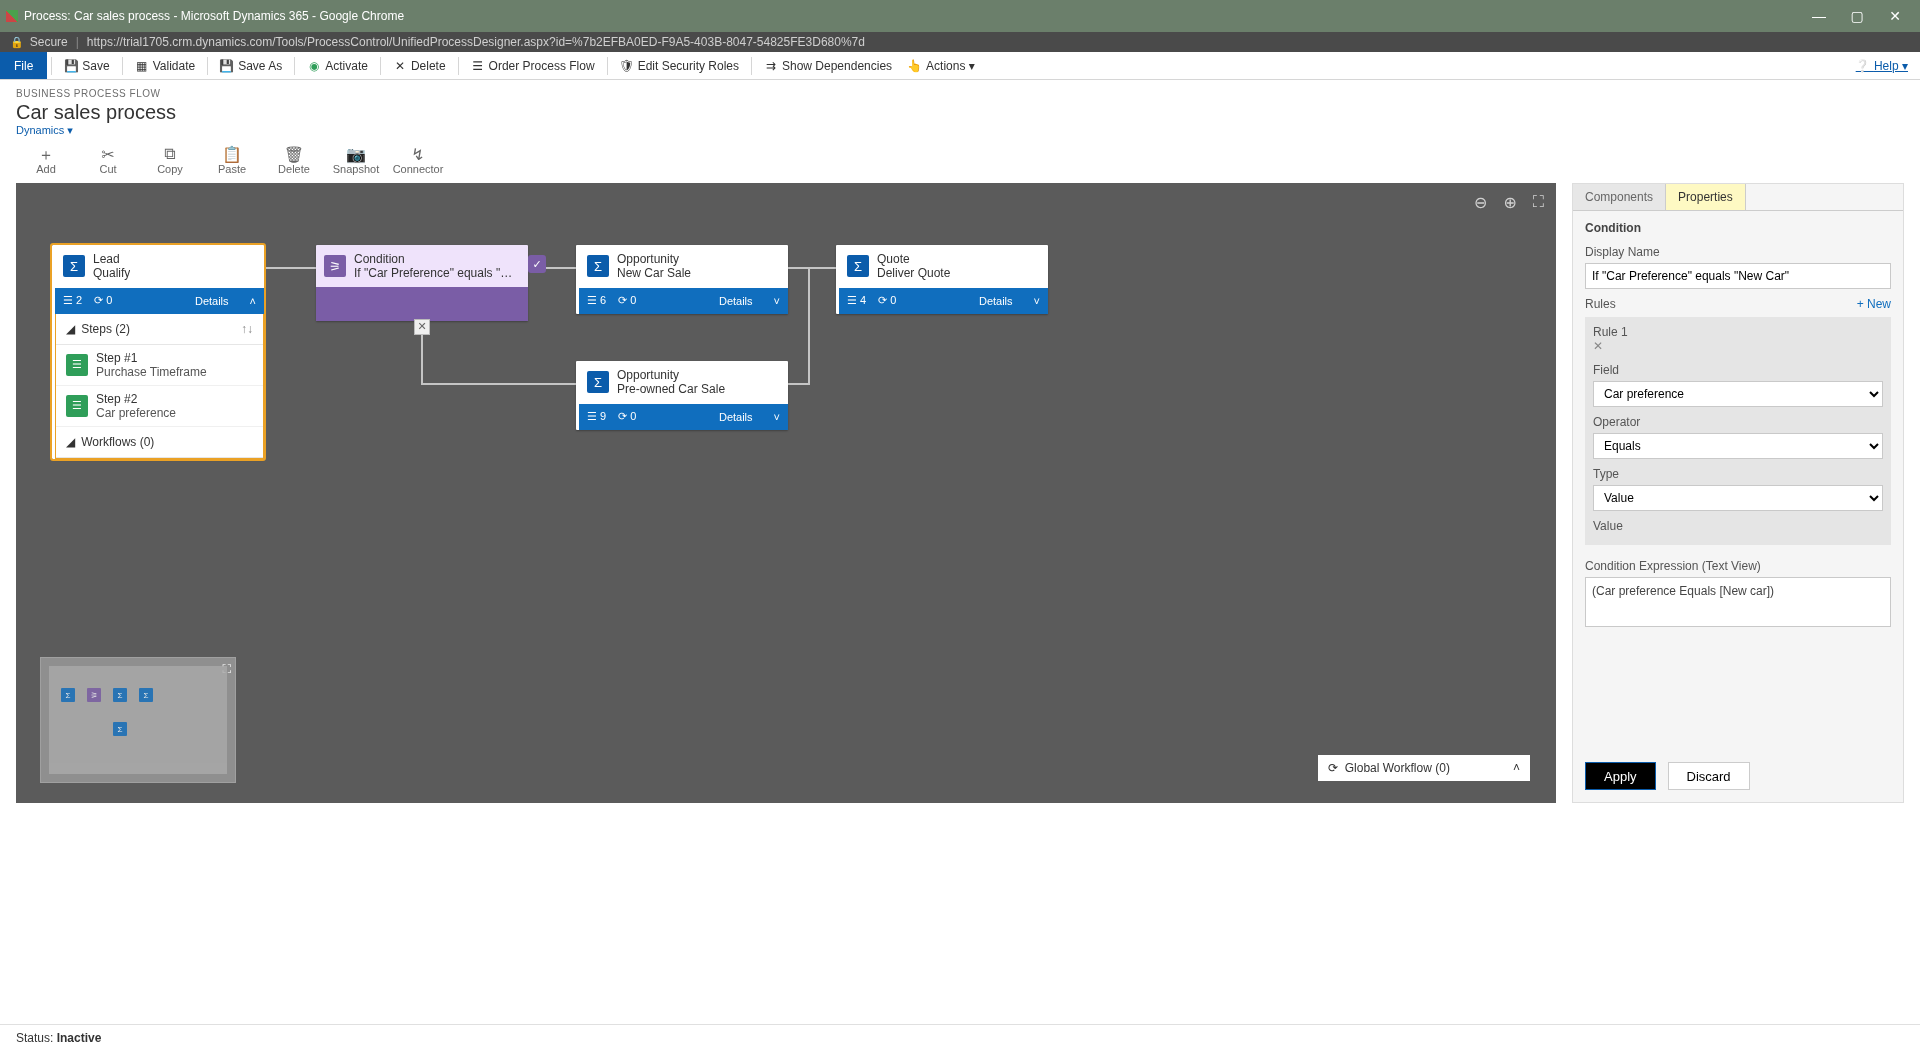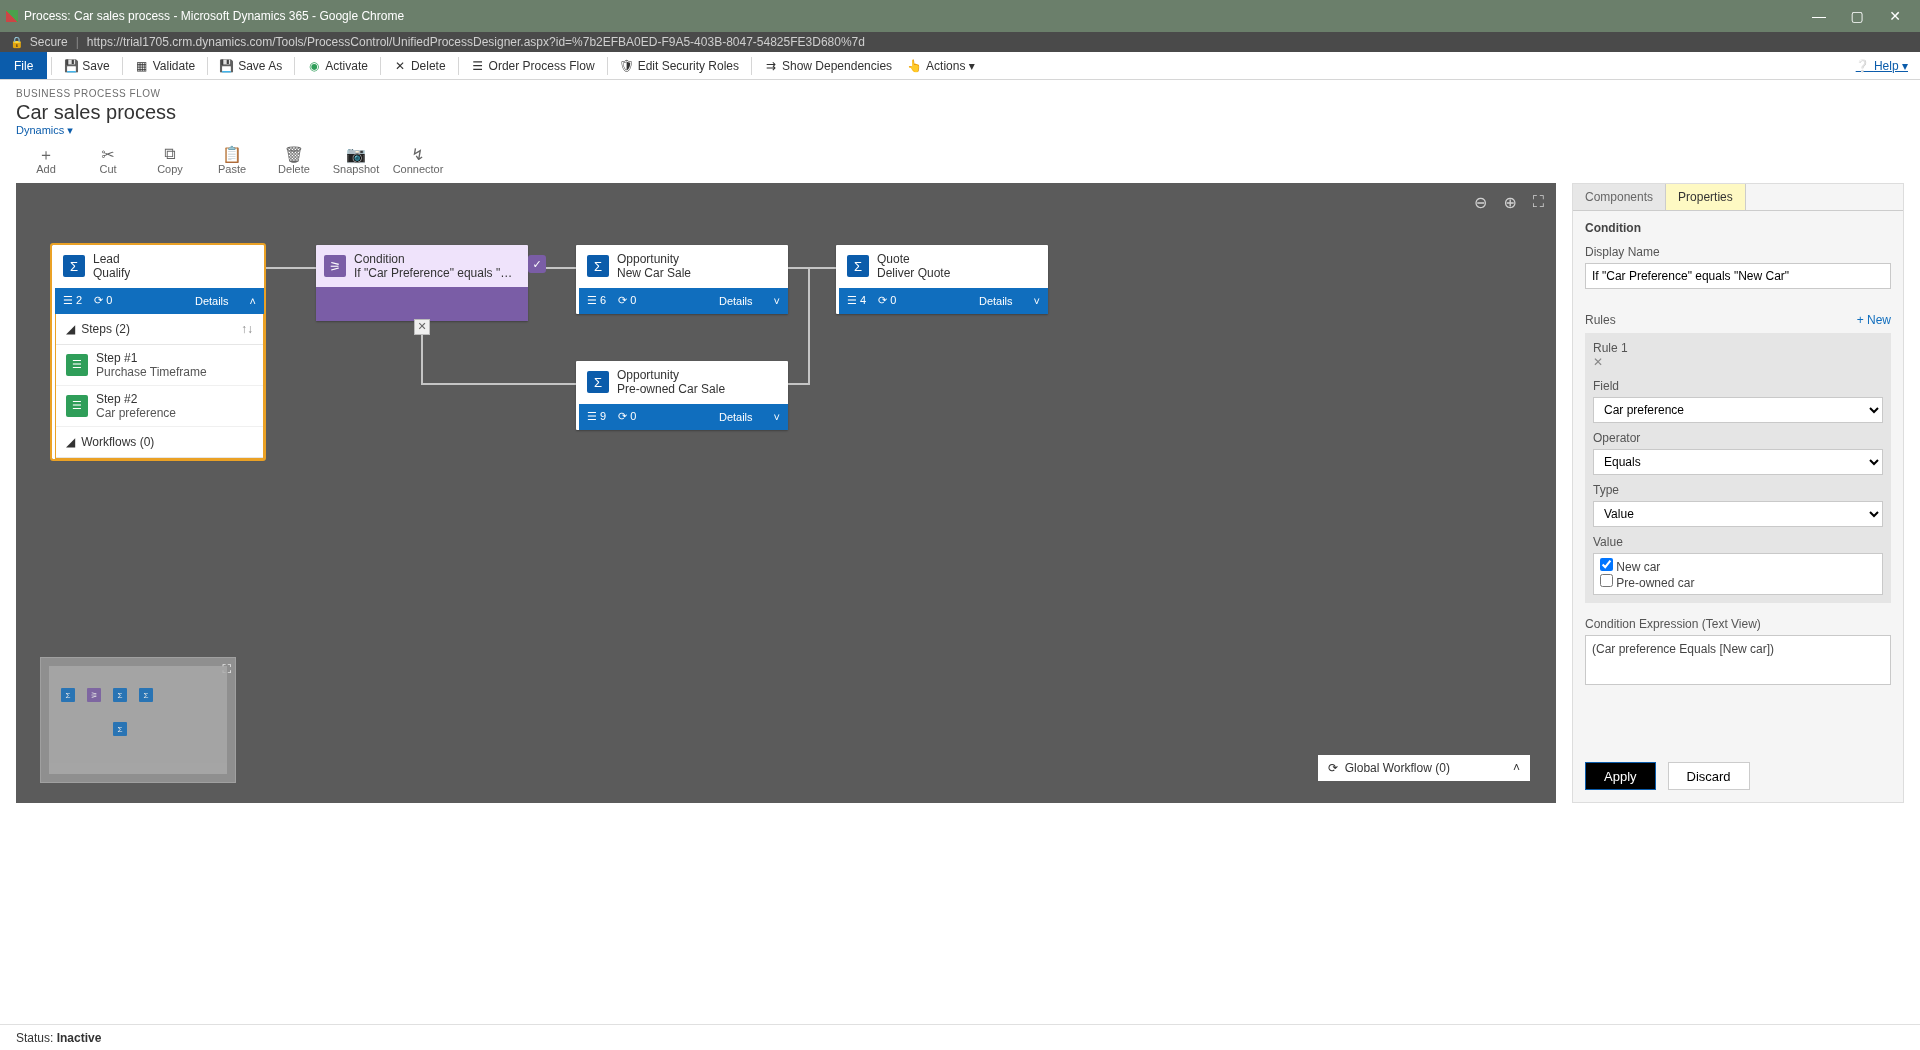--- a/index.html
+++ b/index.html
@@ -64,21 +64,21 @@
 .global-wf { position: absolute; right: 26px; bottom: 22px; width: 212px; height: 26px; background: #fff; display: flex; align-items: center; padding: 0 10px; font-size: 12px; color: #333; justify-content: space-between; cursor: pointer; }
 
 .panel { width: 332px; background: #f5f5f5; border: 1px solid #ddd; margin-right: 16px; display: flex; flex-direction: column; }
 .tabs { display: flex; border-bottom: 1px solid #ccc; }
 .tab { padding: 6px 12px; font-size: 12px; color: #666; cursor: pointer; background: #e7e7e7; border-right: 1px solid #ccc; }
 .tab.active { background: #fef9c3; color: #333; }
 .panel-body { padding: 10px 12px; flex: 1; overflow: auto; font-size: 12px; color: #444; }
 .panel-body h4 { font-weight: 600; font-size: 12px; margin-bottom: 10px; }
 .panel-body .lbl { margin: 8px 0 4px; color: #555; }
 .panel-body input[type=text], .panel-body select, .panel-body .txtbox { width: 100%; height: 26px; border: 1px solid #c9c9c9; background: #fff; padding: 3px 6px; font-size: 12px; font-family: inherit; }
-.rules-hd { display: flex; justify-content: space-between; margin-top: 24px; color: #555; }
+.rules-hd { display: flex; justify-content: space-between; margin-top: 8px; color: #555; }
 .rules-hd .new { color: #106ebe; cursor: pointer; }
 .rule-block { background: #e5e5e5; padding: 8px; margin-top: 6px; }
 .rule-title { display: flex; justify-content: space-between; color: #555; margin-bottom: 10px; flex-direction: column; }
 .val-box { background: #fff; border: 1px solid #c9c9c9; padding: 4px 6px; }
 .val-box label { display: block; font-size: 12px; }
 .expr-box { background: #fff; border: 1px solid #c9c9c9; padding: 6px; height: 50px; overflow: auto; }
 .panel-foot { padding: 8px 12px 12px; display: flex; gap: 12px; }
 .btn { height: 28px; padding: 0 18px; border: 1px solid #ccc; background: #fff; cursor: pointer; font-size: 13px; }
 .btn.primary { background: #000000; color: #fff; border-color: #0b5cab; }
 .statusbar { position: absolute; left: 0; right: 0; bottom: 0; height: 26px; border-top: 1px solid #e0e0e0; display: flex; align-items: center; padding: 0 16px; font-size: 12px; color: #333; background: #fff; }
@@ -359,24 +359,20 @@
           <span>Rule 1</span>
           <span style="cursor:pointer;color:#888">✕</span>
         </div>
         <div class="lbl">Field</div>
         <select><option>Car preference</option></select>
         <div class="lbl">Operator</div>
         <select><option>Equals</option></select>
         <div class="lbl">Type</div>
         <select><option>Value</option></select>
         <div class="lbl">Value</div>
-        <div class="val-box">
-          <label><input type="checkbox" checked="" style=""> <span>New car</span></label>
-          <label><input type="checkbox" style=""> <span>Pre-owned car</span></label>
-        </div>
       </div>
 
       <div class="lbl" style="margin-top:14px">Condition Expression (Text View)</div>
       <div class="expr-box">(Car preference Equals [New car])</div>
     </div>
     <div class="panel-foot">
       <button class="btn primary">Apply</button>
       <button class="btn">Discard</button>
     </div>
   </div>

